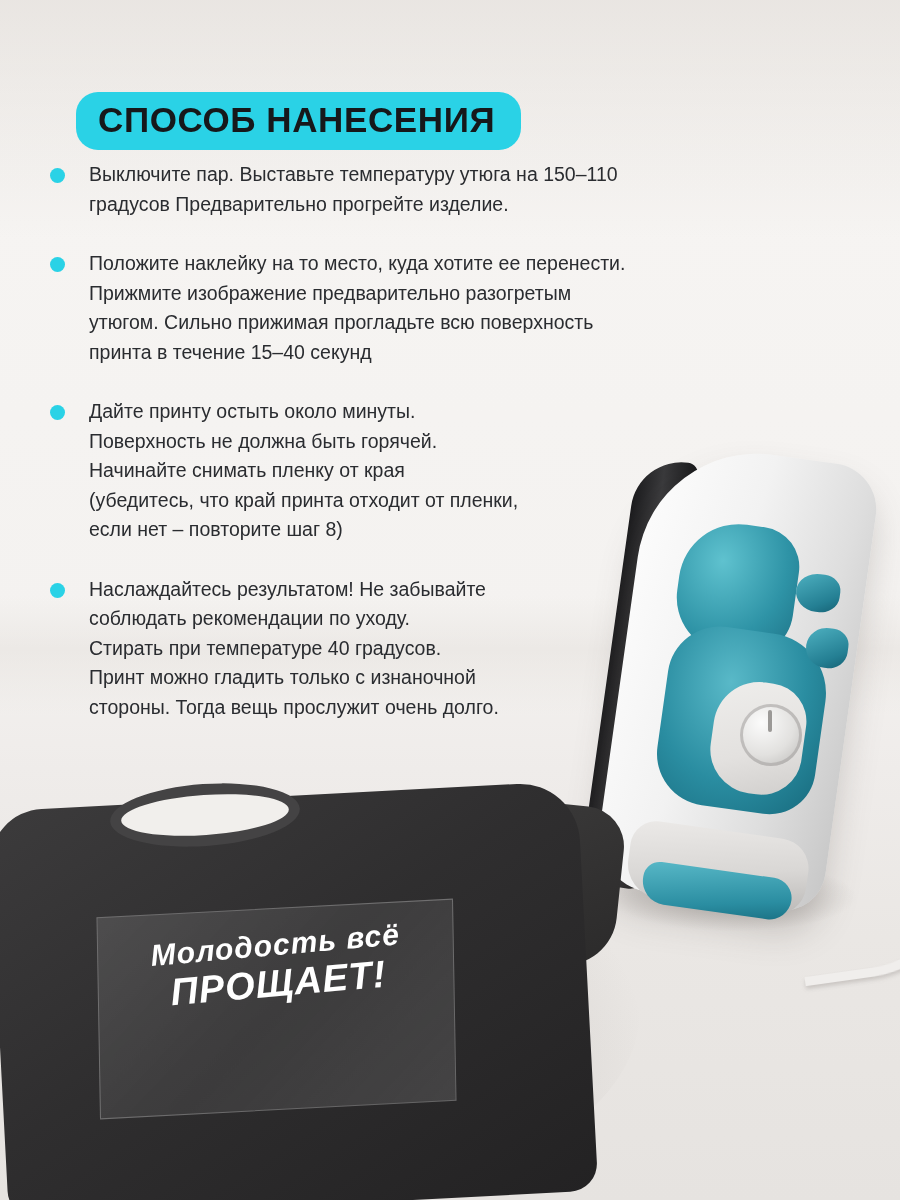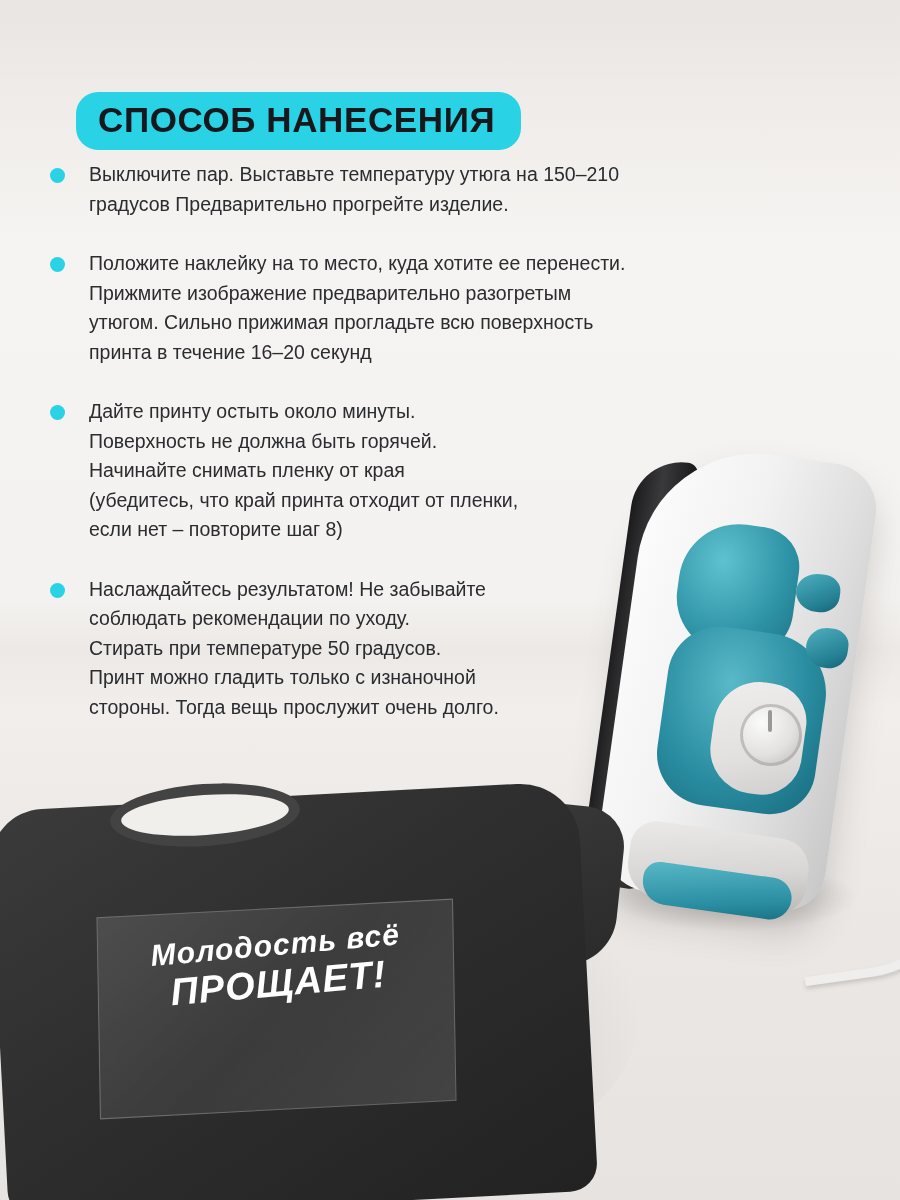--- a/index.html
+++ b/index.html
@@ -357,44 +357,44 @@
   <div class="title-wrap">
     <span class="title-pill">
       <h1>СПОСОБ НАНЕСЕНИЯ</h1>
     </span>
   </div>
 
   <div class="steps">
 
     <div class="step">
       <span class="bullet"></span>
-      <div class="lines">Выключите пар. Выставьте температуру утюга на 150–210
+      <div class="lines">Выключите пар. Выставьте температуру утюга на 150–110
 градусов Предварительно прогрейте изделие.</div>
     </div>
 
     <div class="step">
       <span class="bullet"></span>
       <div class="lines">Положите наклейку на то место, куда хотите ее перенести.
 Прижмите изображение предварительно разогретым
 утюгом. Сильно прижимая прогладьте всю поверхность
-принта в течение 16–20 секунд</div>
+принта в течение 15–40 секунд</div>
     </div>
 
     <div class="step">
       <span class="bullet"></span>
       <div class="lines">Дайте принту остыть около минуты.
 Поверхность не должна быть горячей.
 Начинайте снимать пленку от края
 (убедитесь, что край принта отходит от пленки,
 если нет – повторите шаг 8)</div>
     </div>
 
     <div class="step">
       <span class="bullet"></span>
       <div class="lines">Наслаждайтесь результатом! Не забывайте
 соблюдать рекомендации по уходу.
-Стирать при температуре 50 градусов.
+Стирать при температуре 40 градусов.
 Принт можно гладить только с изнаночной
 стороны. Тогда вещь прослужит очень долго.</div>
     </div>
 
   </div>
 </div>
 
 </body></html>

